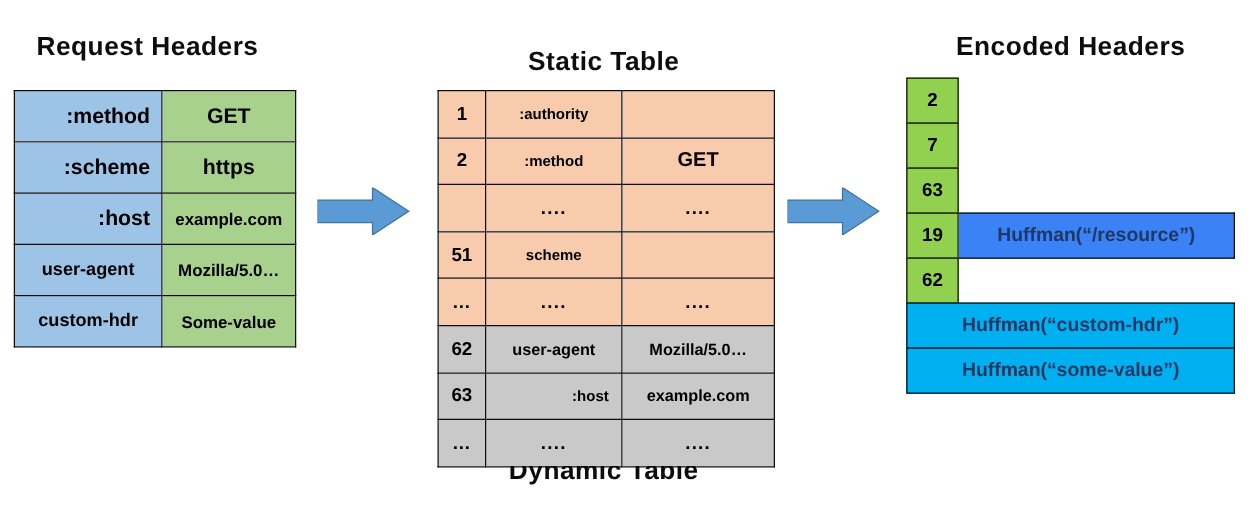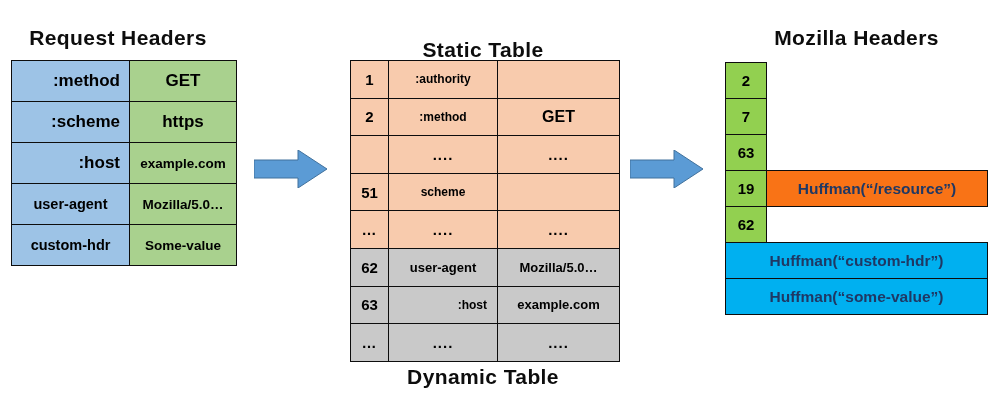--- a/index.html
+++ b/index.html
@@ -24,20 +24,21 @@
     color: #0d0d0d;
     text-align: center;
     white-space: nowrap;
   }
 
   
   .tbl {
     position: absolute;
     border-collapse: collapse;
     table-layout: fixed;
+    margin-top: 12px;
   }
   .tbl td {
     border: 1px solid #0d0d0d;
     padding: 0;
     text-align: center;
     vertical-align: middle;
     font-weight: bold;
     white-space: nowrap;
     overflow: hidden;
   }
@@ -82,21 +83,21 @@
     border: 1px solid #0d0d0d;
     font-size: 15px;
     font-weight: bold;
     display: flex;
     align-items: center;
     justify-content: center;
     color: #000;
   }
   .huff-cell {
     box-sizing: border-box;
-    background: #f97316;
+    background: #3b82f6;
     border: 1px solid #0d0d0d;
     border-left: none;
     font-size: 15.5px;
     font-weight: bold;
     color: #1F3864;
     display: flex;
     align-items: center;
     justify-content: center;
     white-space: nowrap;
   }
@@ -118,21 +119,21 @@
 </style>
 </head>
 <body>
 
 <div class="panel-title" style="left:11px; top:26px; width:214px;">Request Headers</div>
 
 <div class="panel-title" style="left:350px; top:26px; width:266px;margin-top:12px;">Static Table</div>
 
 <div class="panel-title" style="left:350px; top:365px; width:266px;">Dynamic Table</div>
 
-<div class="panel-title" style="left:725px; top:26px; width:263px;">Mozilla Headers</div>
+<div class="panel-title" style="left:725px; top:26px; width:263px;">Encoded Headers</div>
 
 <table class="tbl" id="request-headers-table">
   <tbody>
       <tr>
         <td class="k">:method</td>
         <td class="v">GET</td>
       </tr>
       <tr>
         <td class="k">:scheme</td>
         <td class="v">https</td>

